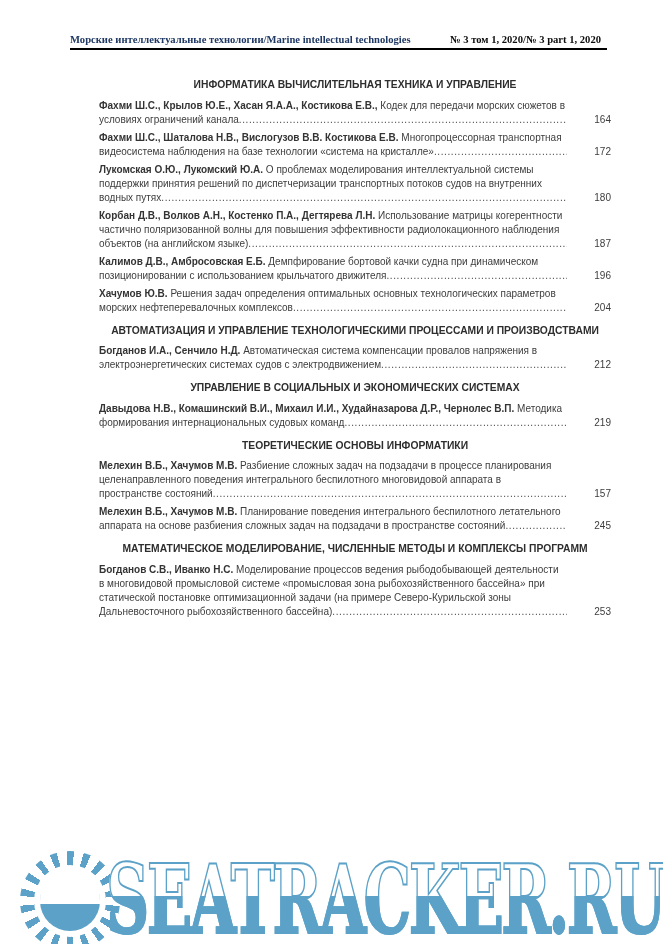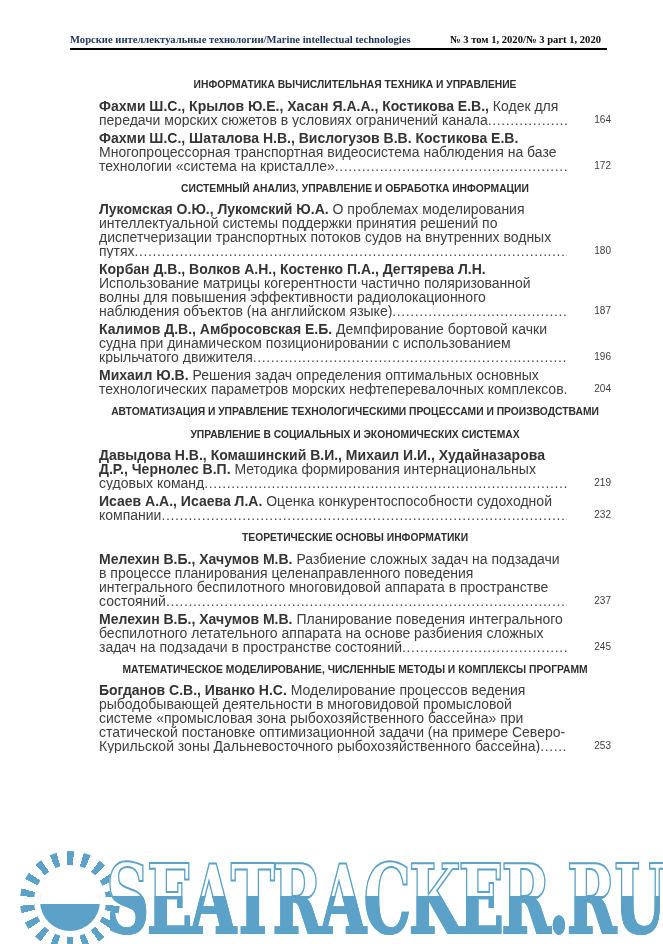--- a/index.html
+++ b/index.html
@@ -31,21 +31,21 @@
   .section-heading{
     text-align:center;font-weight:bold;color:#2e2e2e;
     font-size:10.3px;line-height:13.5px;
     margin:9px 4px 7px 4px;
   }
   .section:first-child .section-heading{margin-top:4px;}
   .entry{display:flex;align-items:flex-end;margin-bottom:4px;}
   .entry-text{
     flex:1 1 auto;min-width:0;
     position:relative;overflow:hidden;
-    font-size:14px;line-height:14px;
+    font-size:10px;line-height:14px;
     padding-right:1px;
   }
   .authors{font-weight:bold;color:#343434;}
   .dots{position:absolute;white-space:nowrap;color:#4a4a4a;}
   .dots::after{
     content:"...................................................................................................................................................................................................................";
     letter-spacing:0.6px;
   }
   .page-num{
     flex:0 0 34px;text-align:right;padding-left:10px;
@@ -106,21 +106,20 @@
       <div class="entry">
         <div class="entry-text">
           <span class="authors">Фахми Ш.С., Шаталова Н.В., Вислогузов В.В. Костикова Е.В.</span>
           <span>Многопроцессорная транспортная видеосистема наблюдения на базе технологии «система на кристалле»</span><span class="dots"></span>
         </div>
         <div class="page-num">172</div>
       </div>
     </div>
 
     <div class="section">
-      <div class="section-heading">СИСТЕМНЫЙ АНАЛИЗ, УПРАВЛЕНИЕ И ОБРАБОТКА ИНФОРМАЦИИ</div>
       <div class="entry">
         <div class="entry-text">
           <span class="authors">Лукомская О.Ю., Лукомский Ю.А.</span>
           <span>О проблемах моделирования интеллектуальной системы поддержки принятия решений по диспетчеризации транспортных потоков судов на внутренних водных путях</span><span class="dots"></span>
         </div>
         <div class="page-num">180</div>
       </div>
       <div class="entry">
         <div class="entry-text">
           <span class="authors">Корбан Д.В., Волков А.Н., Костенко П.А., Дегтярева Л.Н.</span>
@@ -130,57 +129,57 @@
       </div>
       <div class="entry">
         <div class="entry-text">
           <span class="authors">Калимов Д.В., Амбросовская Е.Б.</span>
           <span>Демпфирование бортовой качки судна при динамическом позиционировании с использованием крыльчатого движителя</span><span class="dots"></span>
         </div>
         <div class="page-num">196</div>
       </div>
       <div class="entry">
         <div class="entry-text">
-          <span class="authors">Михаил Ю.В.</span>
+          <span class="authors">Хачумов Ю.В.</span>
           <span>Решения задач определения оптимальных основных технологических параметров морских нефтеперевалочных комплексов</span><span class="dots"></span>
         </div>
         <div class="page-num">204</div>
       </div>
     </div>
 
     <div class="section">
       <div class="section-heading">АВТОМАТИЗАЦИЯ И УПРАВЛЕНИЕ ТЕХНОЛОГИЧЕСКИМИ ПРОЦЕССАМИ И ПРОИЗВОДСТВАМИ</div>
+      <div class="entry">
+        <div class="entry-text">
+          <span class="authors">Богданов И.А., Сенчило Н.Д.</span>
+          <span>Автоматическая система компенсации провалов напряжения в электроэнергетических системах судов с электродвижением</span><span class="dots"></span>
+        </div>
+        <div class="page-num">212</div>
+      </div>
     </div>
 
     <div class="section">
       <div class="section-heading">УПРАВЛЕНИЕ В СОЦИАЛЬНЫХ И ЭКОНОМИЧЕСКИХ СИСТЕМАХ</div>
       <div class="entry">
         <div class="entry-text">
           <span class="authors">Давыдова Н.В., Комашинский В.И., Михаил И.И., Худайназарова Д.Р., Чернолес В.П.</span>
           <span>Методика формирования интернациональных судовых команд</span><span class="dots"></span>
         </div>
         <div class="page-num">219</div>
       </div>
-      <div class="entry">
-        <div class="entry-text">
-          <span class="authors">Исаев А.А., Исаева Л.А.</span>
-          <span>Оценка конкурентоспособности судоходной компании</span><span class="dots"></span>
-        </div>
-        <div class="page-num">232</div>
-      </div>
     </div>
 
     <div class="section">
       <div class="section-heading">ТЕОРЕТИЧЕСКИЕ ОСНОВЫ ИНФОРМАТИКИ</div>
       <div class="entry">
         <div class="entry-text">
           <span class="authors">Мелехин В.Б., Хачумов М.В.</span>
           <span>Разбиение сложных задач на подзадачи в процессе планирования целенаправленного поведения интегрального беспилотного многовидовой аппарата в пространстве состояний</span><span class="dots"></span>
         </div>
-        <div class="page-num">237</div>
+        <div class="page-num">157</div>
       </div>
       <div class="entry">
         <div class="entry-text">
           <span class="authors">Мелехин В.Б., Хачумов М.В.</span>
           <span>Планирование поведения интегрального беспилотного летательного аппарата на основе разбиения сложных задач на подзадачи в пространстве состояний</span><span class="dots"></span>
         </div>
         <div class="page-num">245</div>
       </div>
     </div>
 

